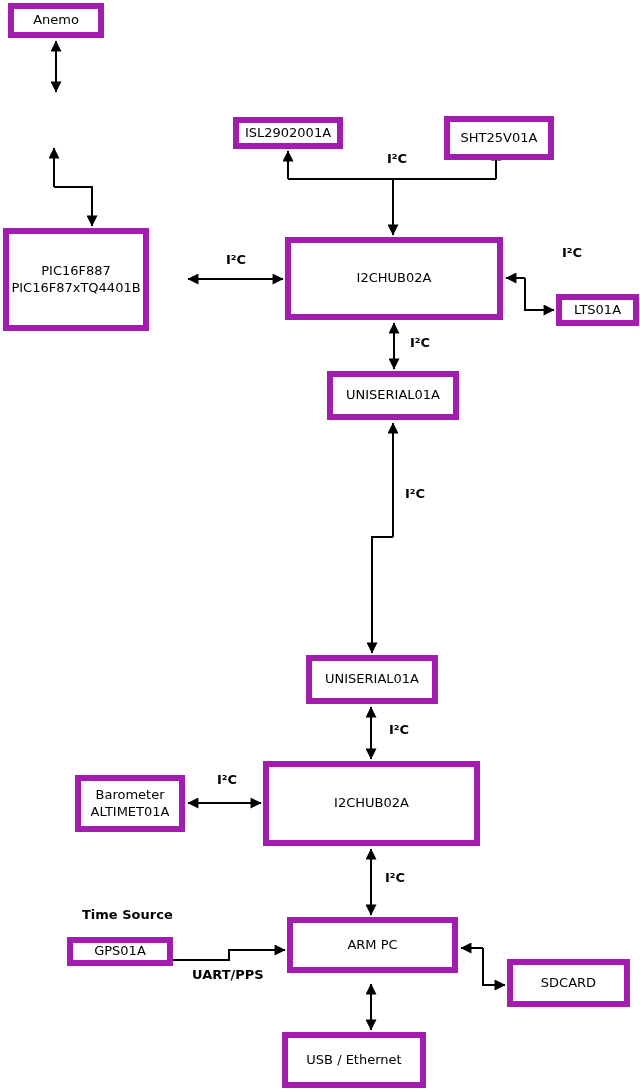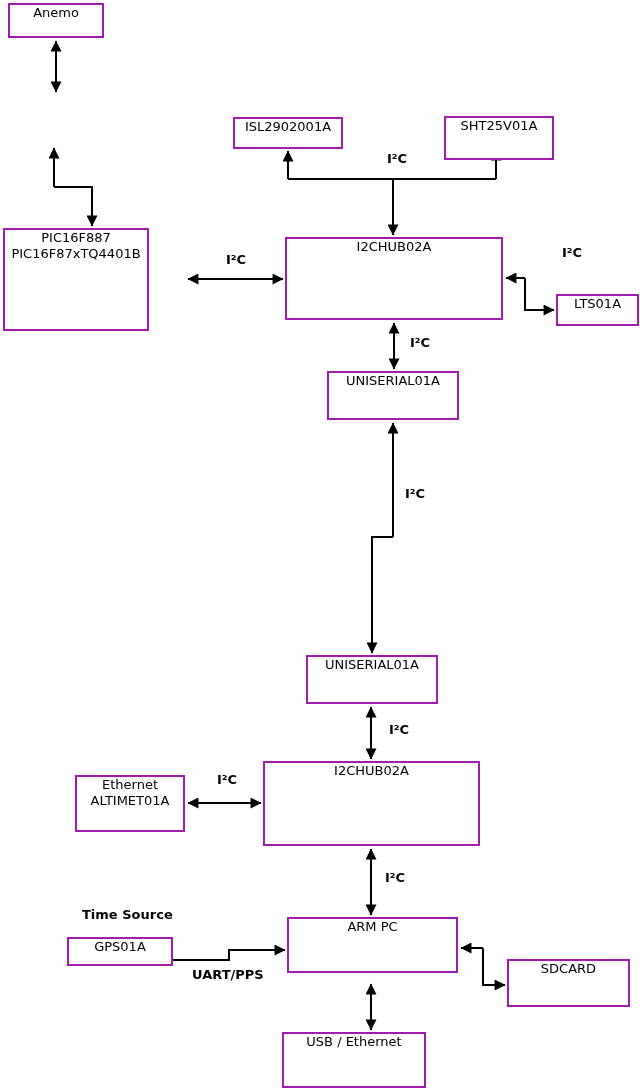--- a/index.html
+++ b/index.html
@@ -13,25 +13,26 @@
     overflow: hidden;
   }
   .wires {
     position: absolute;
     left: 0; top: 0;
     width: 640px; height: 1089px;
   }
   .box {
     position: absolute;
     box-sizing: border-box;
-    border: 2px solid #a21caf;
+    border: 6px solid #a21caf;
     background: #ffffff;
     display: flex;
     flex-direction: column;
     align-items: center;
+    justify-content: center;
     text-align: center;
     font-size: 13px;
     line-height: 1.25;
     white-space: nowrap;
   }
   .elabel {
     position: absolute;
     font-size: 13px;
     line-height: 1.1;
     white-space: nowrap;
@@ -125,21 +126,21 @@
 
   <div class="box" style="left:306px;top:655px;width:132px;height:49px">
     <span>UNISERIAL01A</span>
   </div>
 
   <div class="box" style="left:263px;top:761px;width:217px;height:85px">
     <span>I2CHUB02A</span>
   </div>
 
   <div class="box" style="left:75px;top:775px;width:110px;height:57px">
-    <span>Ethernet</span>
+    <span>Barometer</span>
     <span>ALTIMET01A</span>
   </div>
 
   <div class="box" style="left:287px;top:917px;width:171px;height:56px">
     <span>ARM PC</span>
   </div>
 
   <div class="box" style="left:67px;top:937px;width:106px;height:29px">
     <span>GPS01A</span>
   </div>

